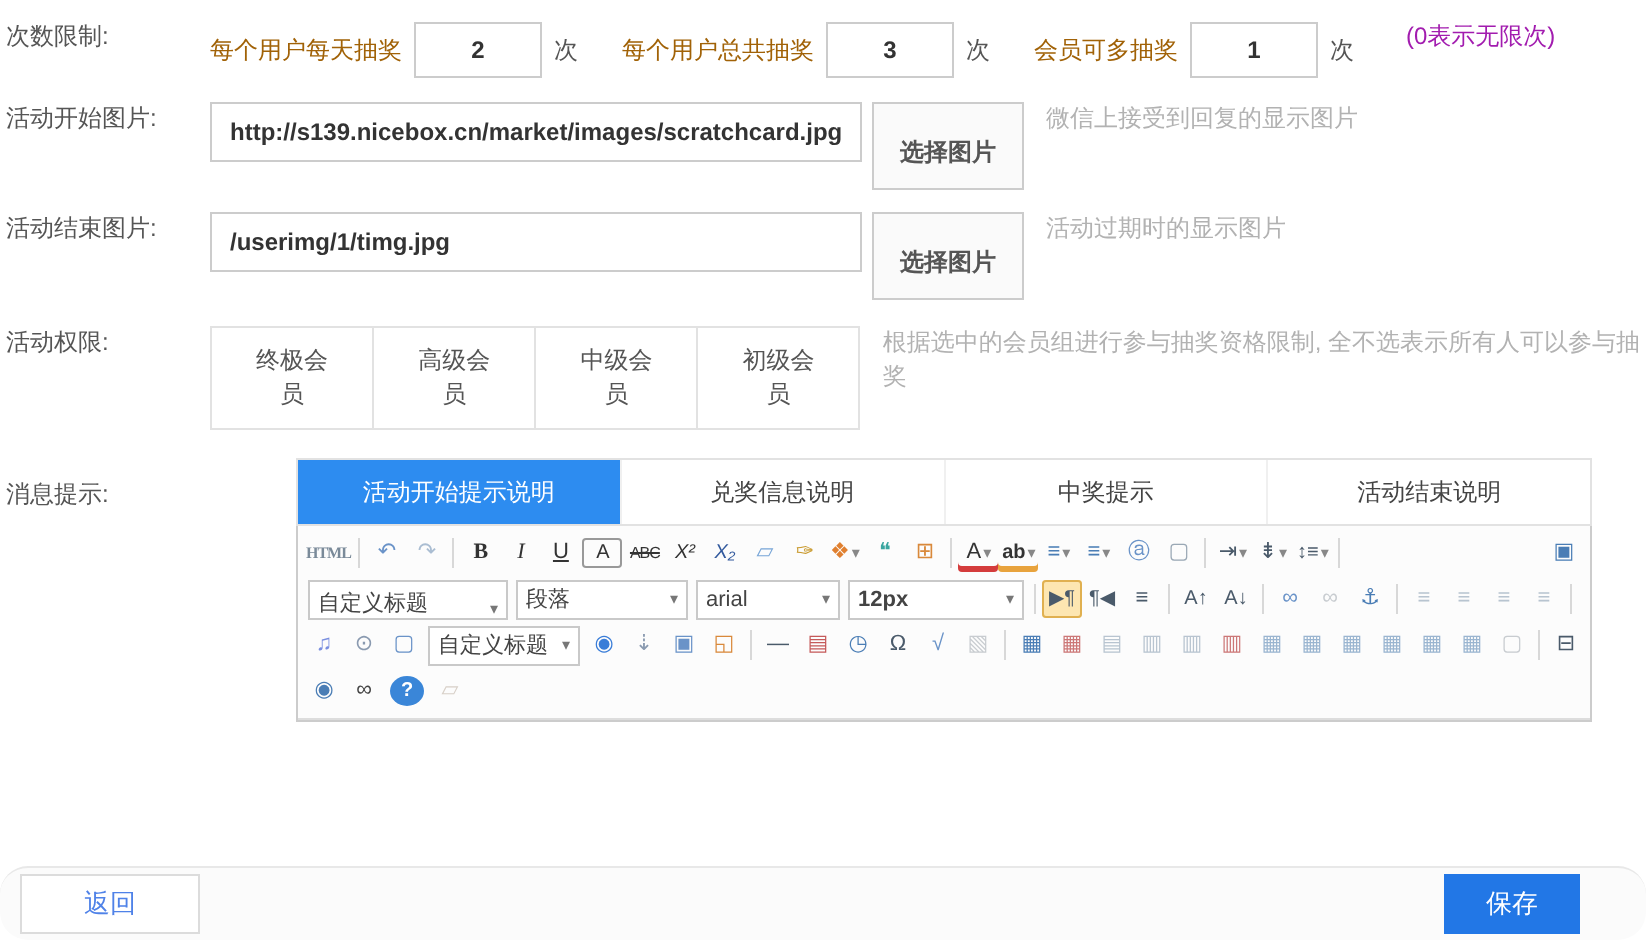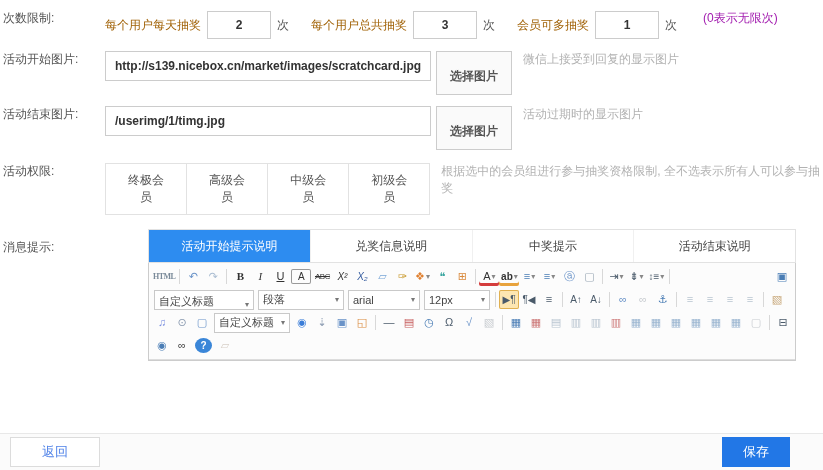--- a/index.html
+++ b/index.html
@@ -52,21 +52,21 @@
   [data-name="underline-icon"]{text-decoration:underline;}
   [data-name="bordered-text-icon"]{box-shadow:inset 0 0 0 1px #999;font-size:10px;height:15px;line-height:15px;margin:2px 1px;}
   [data-name="strikethrough-icon"]{text-decoration:line-through;font-size:8px;letter-spacing:-0.5px;}
   [data-name="superscript-icon"],[data-name="subscript-icon"]{font-size:10px;font-style:italic;}
   [data-name="highlight-color-icon"]{font-size:10px;font-weight:bold;}
   [data-name="uppercase-icon"],[data-name="lowercase-icon"],[data-name="line-height-icon"],
   [data-name="enter-paragraph-icon"],[data-name="enter-break-icon"]{font-size:10px;}
   [data-name="help-icon"]{background:#3a86d8;border-radius:50%;min-width:15px;width:15px;height:15px;
     line-height:15px;margin:0 3px;font-weight:bold;font-size:10px;}
   .footer{position:absolute;left:0;right:0;bottom:0;height:37px;background:#fbfbfb;border-top:1px solid #e8e8e8;
-    display:flex;align-items:center;justify-content:space-between;padding:0 33px 0 10px;box-sizing:border-box;}
+    display:flex;align-items:center;justify-content:space-between;padding:0 33px 0 10px;box-sizing:border-box;border-radius:14px;}
   .back-btn{width:90px;height:30px;background:#fff;border:1px solid #dcdcdc;color:var(--link,#4f82e8);
     font-size:13px;font-family:inherit;cursor:pointer;}
   .save-btn{height:30px;padding:0 21px;background:var(--save,#2277e6);border:none;color:#fff;
     font-size:13px;font-family:inherit;cursor:pointer;}
 </style>
 </head>
 <body>
 
 <div class="row" id="row-limits" data-name="limits-row">
   <span class="form-label" data-name="limits-label">次数限制:</span>
@@ -159,21 +159,21 @@
               <span class="tb-sel-arrow">▾</span>
             </div>
             <div class="tb-select" data-name="paragraph-select" style="width: 86px;">
               <span>段落</span>
               <span class="tb-sel-arrow">▾</span>
             </div>
             <div class="tb-select" data-name="font-family-select" style="width: 72px;">
               <span>arial</span>
               <span class="tb-sel-arrow">▾</span>
             </div>
-            <div class="tb-select" data-name="font-size-select" style="width: 66px;">
+            <div class="tb-select" data-name="font-size-select" style="width: 88px; font-weight: bold;">
               <span>12px</span>
               <span class="tb-sel-arrow">▾</span>
             </div>
             <span class="tb-sep" data-name="toolbar-separator"></span>
             <span class="tb-btn act" data-name="enter-paragraph-icon" style="color: rgb(74, 90, 106);">▶¶</span>
             <span class="tb-btn" data-name="enter-break-icon" style="color: rgb(74, 90, 106);">¶◀</span>
             <span class="tb-btn" data-name="word-wrap-icon" style="color: rgb(74, 90, 106);">≡</span>
             <span class="tb-sep" data-name="toolbar-separator"></span>
             <span class="tb-btn" data-name="uppercase-icon" style="color: rgb(74, 90, 106);">A↑</span>
             <span class="tb-btn" data-name="lowercase-icon" style="color: rgb(74, 90, 106);">A↓</span>

